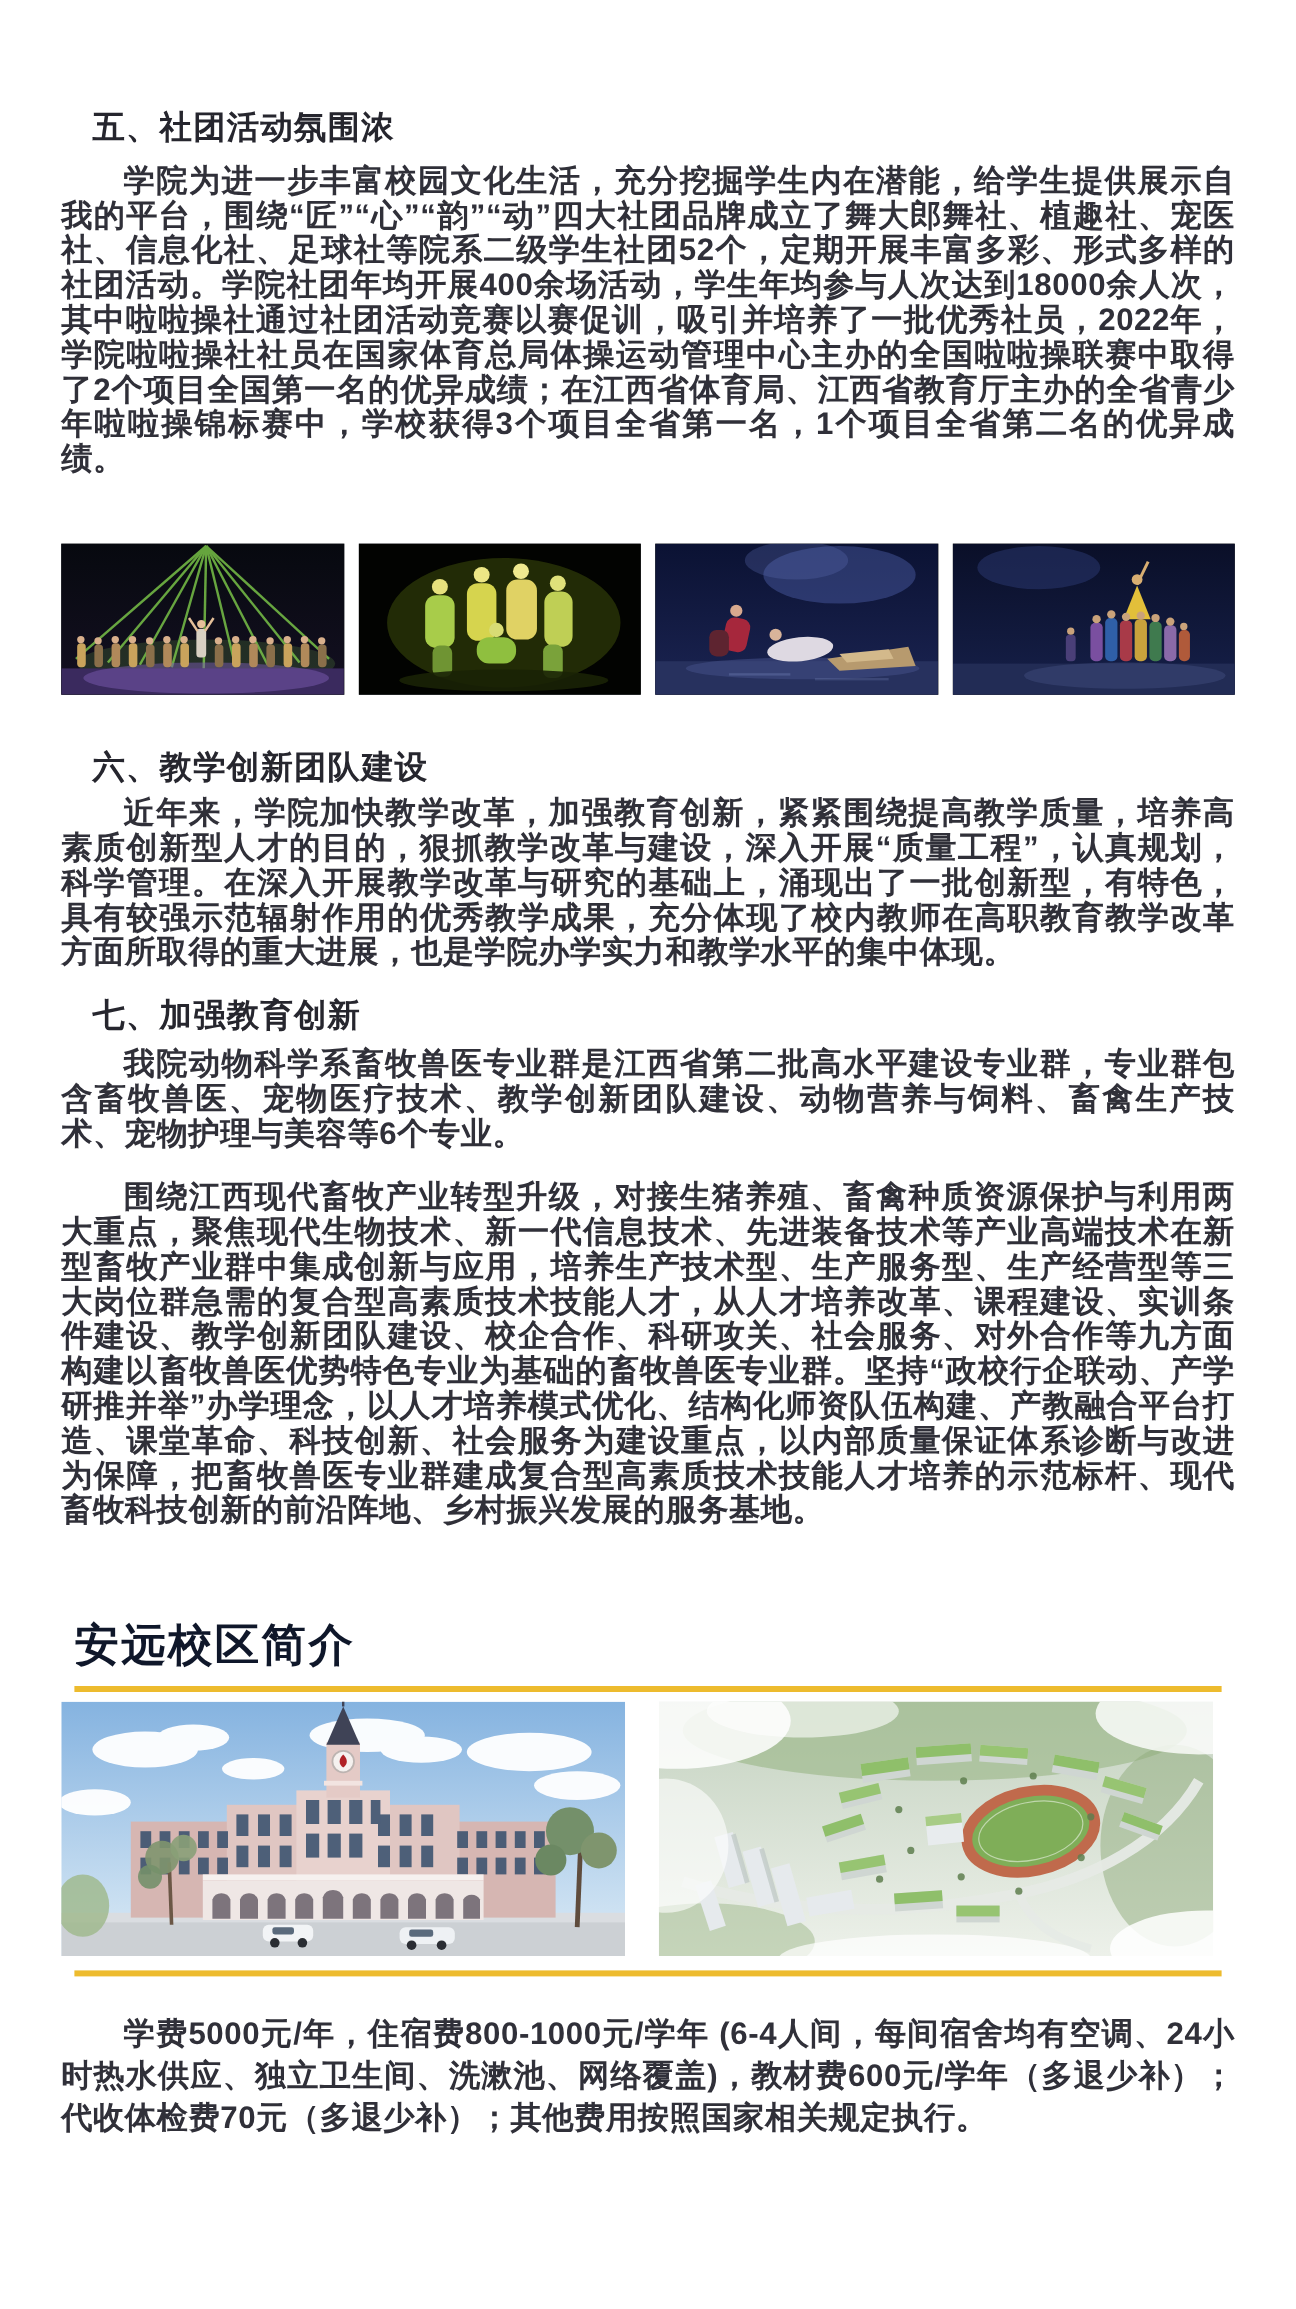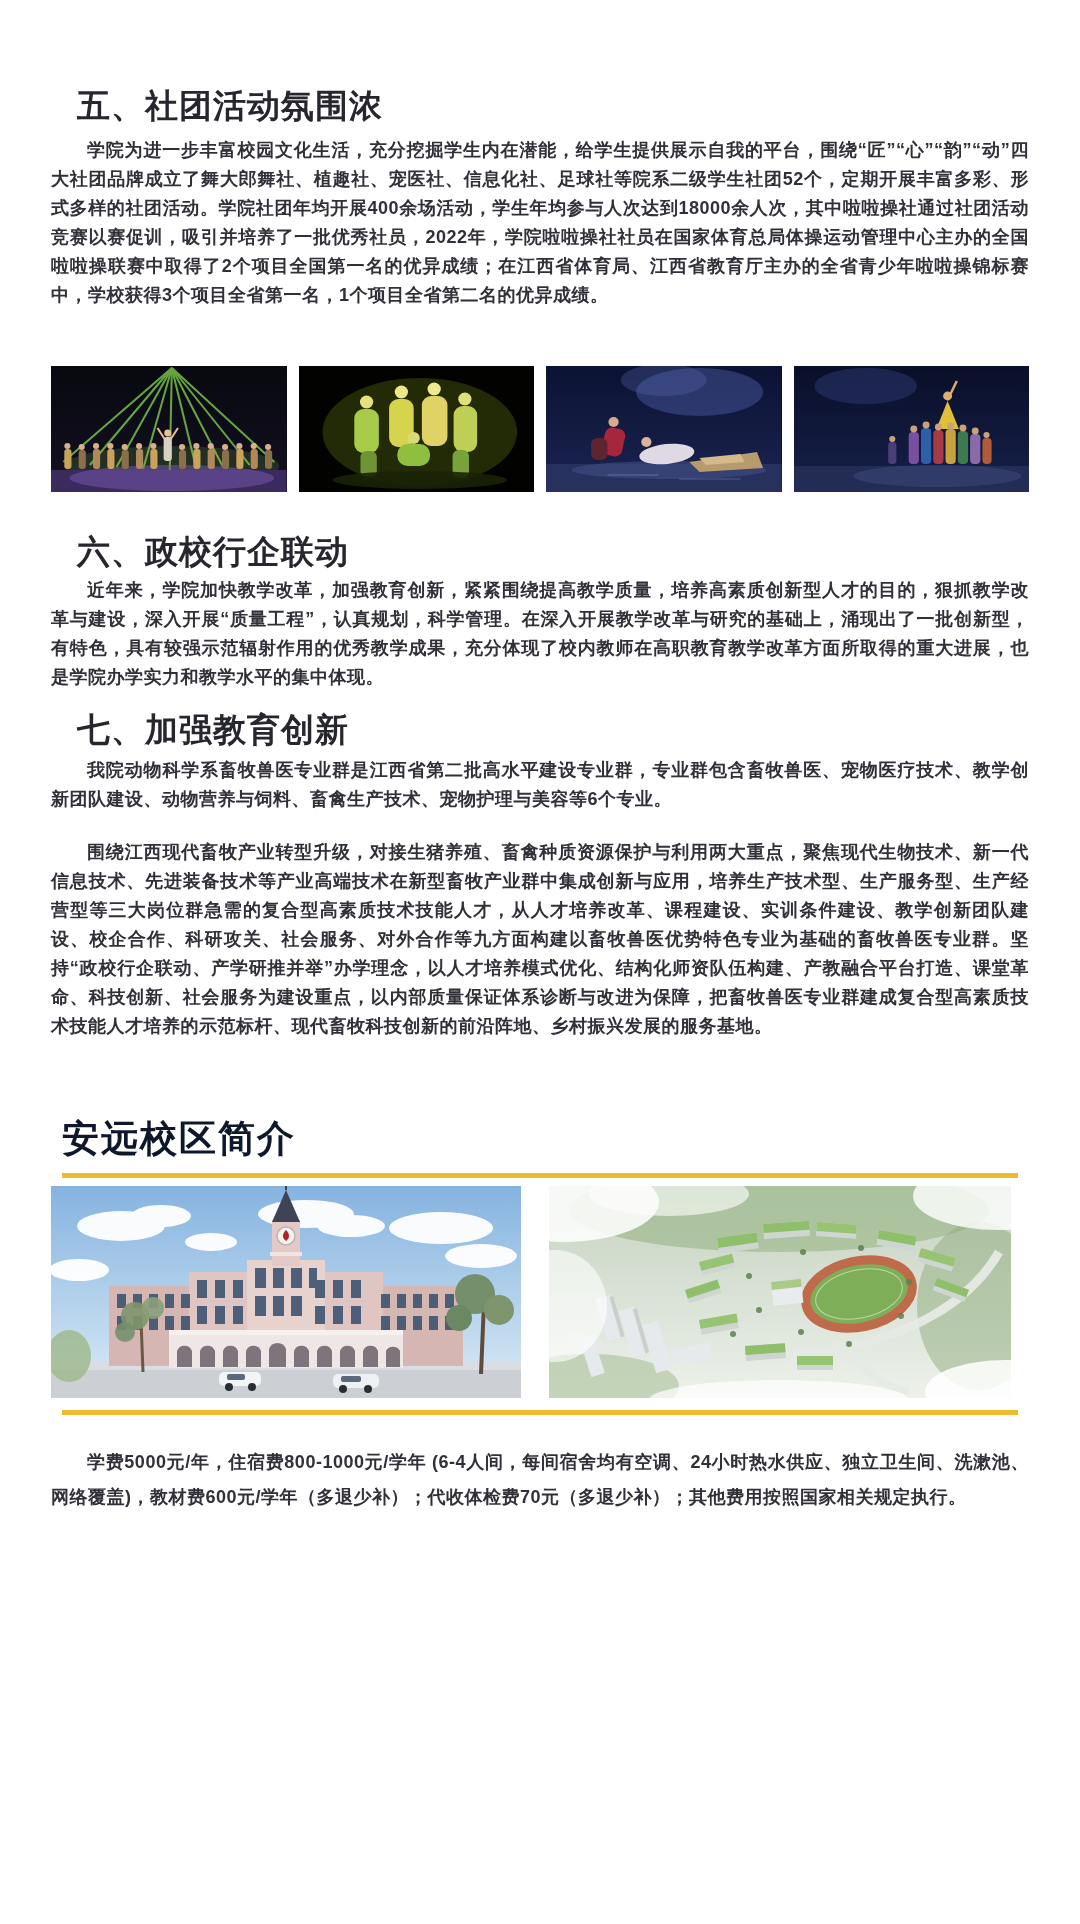--- a/index.html
+++ b/index.html
@@ -14,29 +14,29 @@
     height:1924px;
     background:#ffffff;
     overflow:hidden;
   }
   .content{
     padding:0 51px;
   }
   .section-heading{
     margin:0;
     padding-left:26px;
-    font-size:33px;
+    font-size:27px;
     line-height:32px;
     font-weight:800;
     color:#26262e;
     letter-spacing:1px;
   }
   .body-para{
     margin:0;
-    font-size:18px;
+    font-size:26px;
     line-height:29px;
     font-weight:600;
     color:#303039;
     text-align:justify;
     text-indent:2em;
     letter-spacing:0.5px;
   }
   .h5{margin-top:90px;}
   .p-clubs{margin-top:14px;}
   .photo-row{
@@ -247,21 +247,21 @@
                 <circle cx="177" cy="65" r="3.4"></circle>
                 <circle cx="188" cy="69" r="3"></circle>
             </g>
             <rect x="92" y="76" width="8" height="22" rx="3" fill="#4a3f78"></rect>
             <circle cx="96" cy="73" r="3" fill="#c9a27a"></circle>
           </g>
         </svg>
       </div>
     </div>
 
-    <h2 class="section-heading h6">六、政校行企联动</h2>
+    <h2 class="section-heading h6">六、教学创新团队建设</h2>
     <p class="body-para p-teaching">近年来，学院加快教学改革，加强教育创新，紧紧围绕提高教学质量，培养高素质创新型人才的目的，狠抓教学改革与建设，深入开展“质量工程”，认真规划，科学管理。在深入开展教学改革与研究的基础上，涌现出了一批创新型，有特色，具有较强示范辐射作用的优秀教学成果，充分体现了校内教师在高职教育教学改革方面所取得的重大进展，也是学院办学实力和教学水平的集中体现。</p>
 
     <h2 class="section-heading h7">七、加强教育创新</h2>
     <p class="body-para p-majors1">我院动物科学系畜牧兽医专业群是江西省第二批高水平建设专业群，专业群包含畜牧兽医、宠物医疗技术、教学创新团队建设、动物营养与饲料、畜禽生产技术、宠物护理与美容等6个专业。</p>
     <p class="body-para p-majors2">围绕江西现代畜牧产业转型升级，对接生猪养殖、畜禽种质资源保护与利用两大重点，聚焦现代生物技术、新一代信息技术、先进装备技术等产业高端技术在新型畜牧产业群中集成创新与应用，培养生产技术型、生产服务型、生产经营型等三大岗位群急需的复合型高素质技术技能人才，从人才培养改革、课程建设、实训条件建设、教学创新团队建设、校企合作、科研攻关、社会服务、对外合作等九方面构建以畜牧兽医优势特色专业为基础的畜牧兽医专业群。坚持“政校行企联动、产学研推并举”办学理念，以人才培养模式优化、结构化师资队伍构建、产教融合平台打造、课堂革命、科技创新、社会服务为建设重点，以内部质量保证体系诊断与改进为保障，把畜牧兽医专业群建成复合型高素质技术技能人才培养的示范标杆、现代畜牧科技创新的前沿阵地、乡村振兴发展的服务基地。</p>
 
     <h1 class="red-heading rh-anyuan">安远校区简介</h1>
     <div class="gold-divider"></div>
 
     <div class="campus-row">

